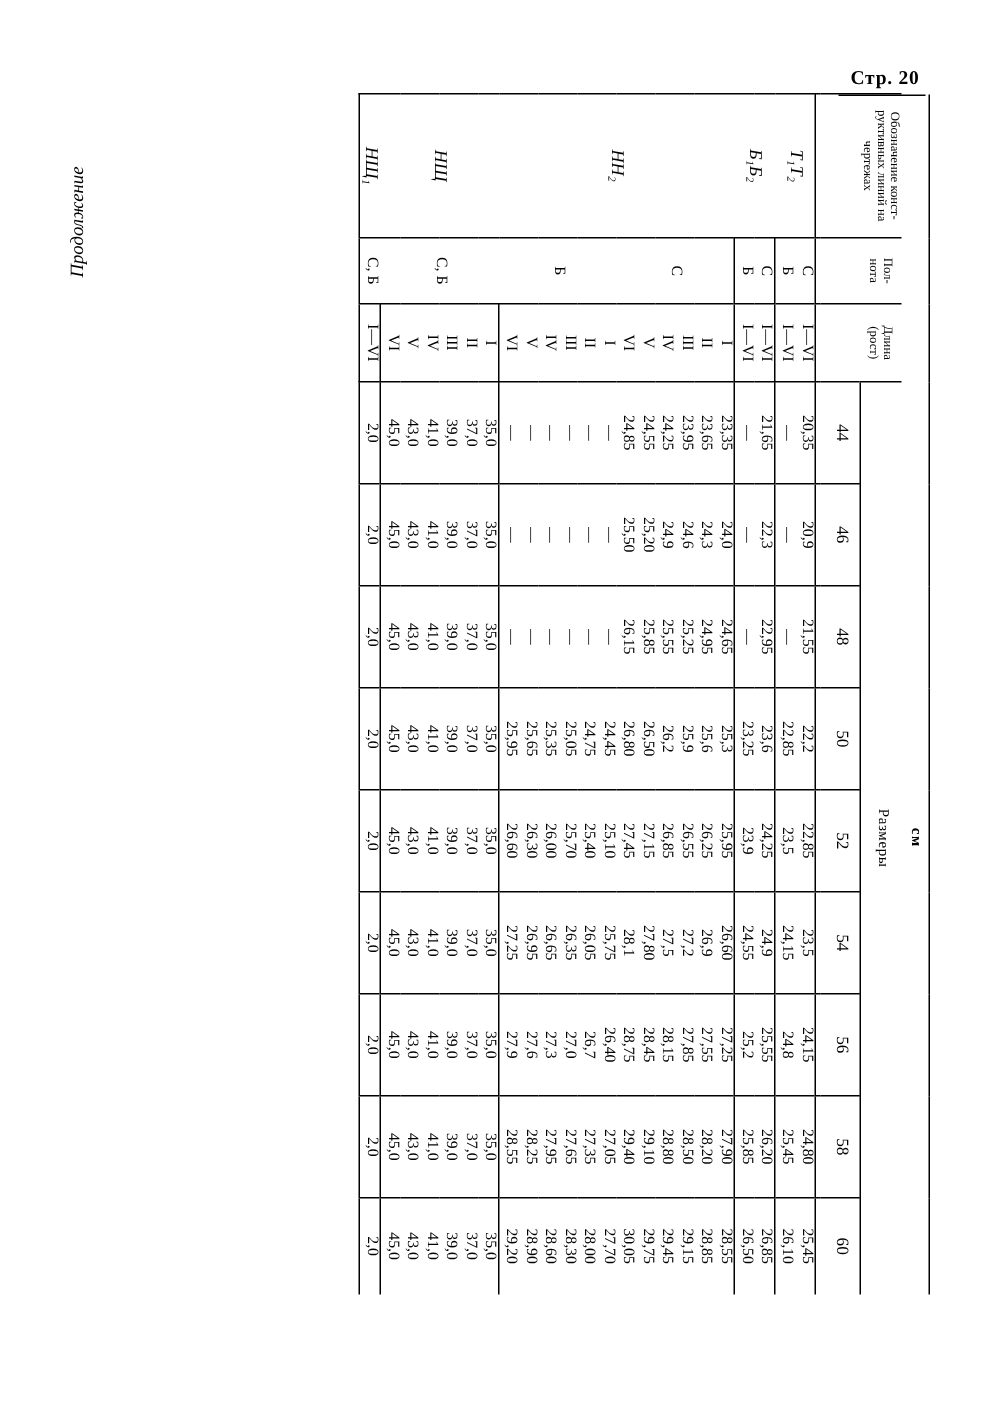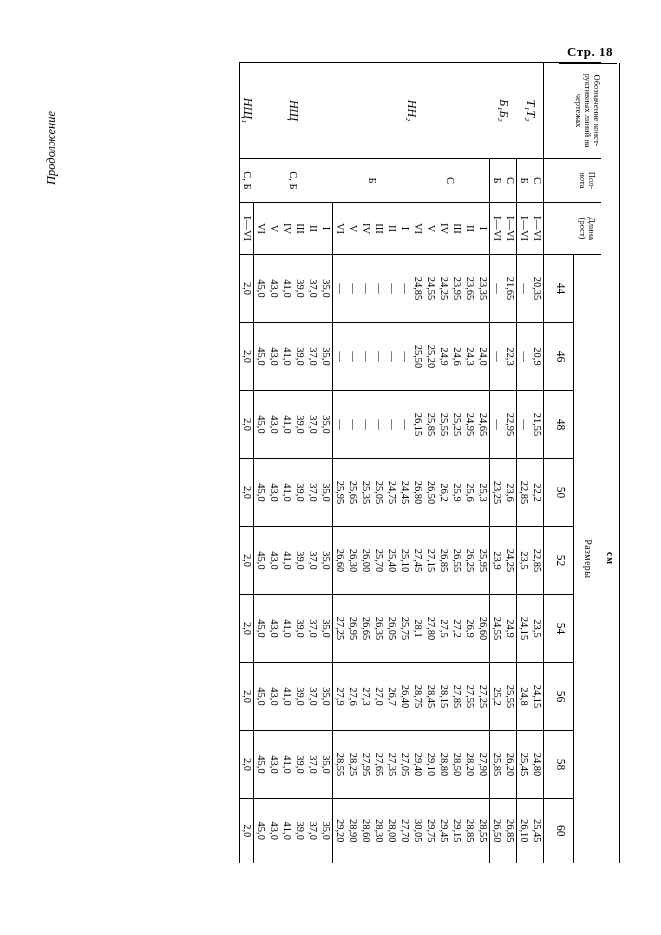--- a/index.html
+++ b/index.html
@@ -93,21 +93,21 @@
   .length{font-size:10.5px;text-align:center;white-space:nowrap;}
   .val{font-size:10.5px;text-align:center;white-space:nowrap;}
   .cellpad{padding:1px 2px;}
 </style>
 </head>
 <body>
 
 <div class="page">
 
   <div class="page-header">
-    <span>Стр. 18</span>
+    <span>Стр. 20</span>
     <span class="rule"></span>
   </div>
 
   <div class="continued">Продолжение</div>
 
   <div class="rot-wrap">
     <table class="main">
       <colgroup>
         <col style="width:96px">
         <col style="width:44px">

